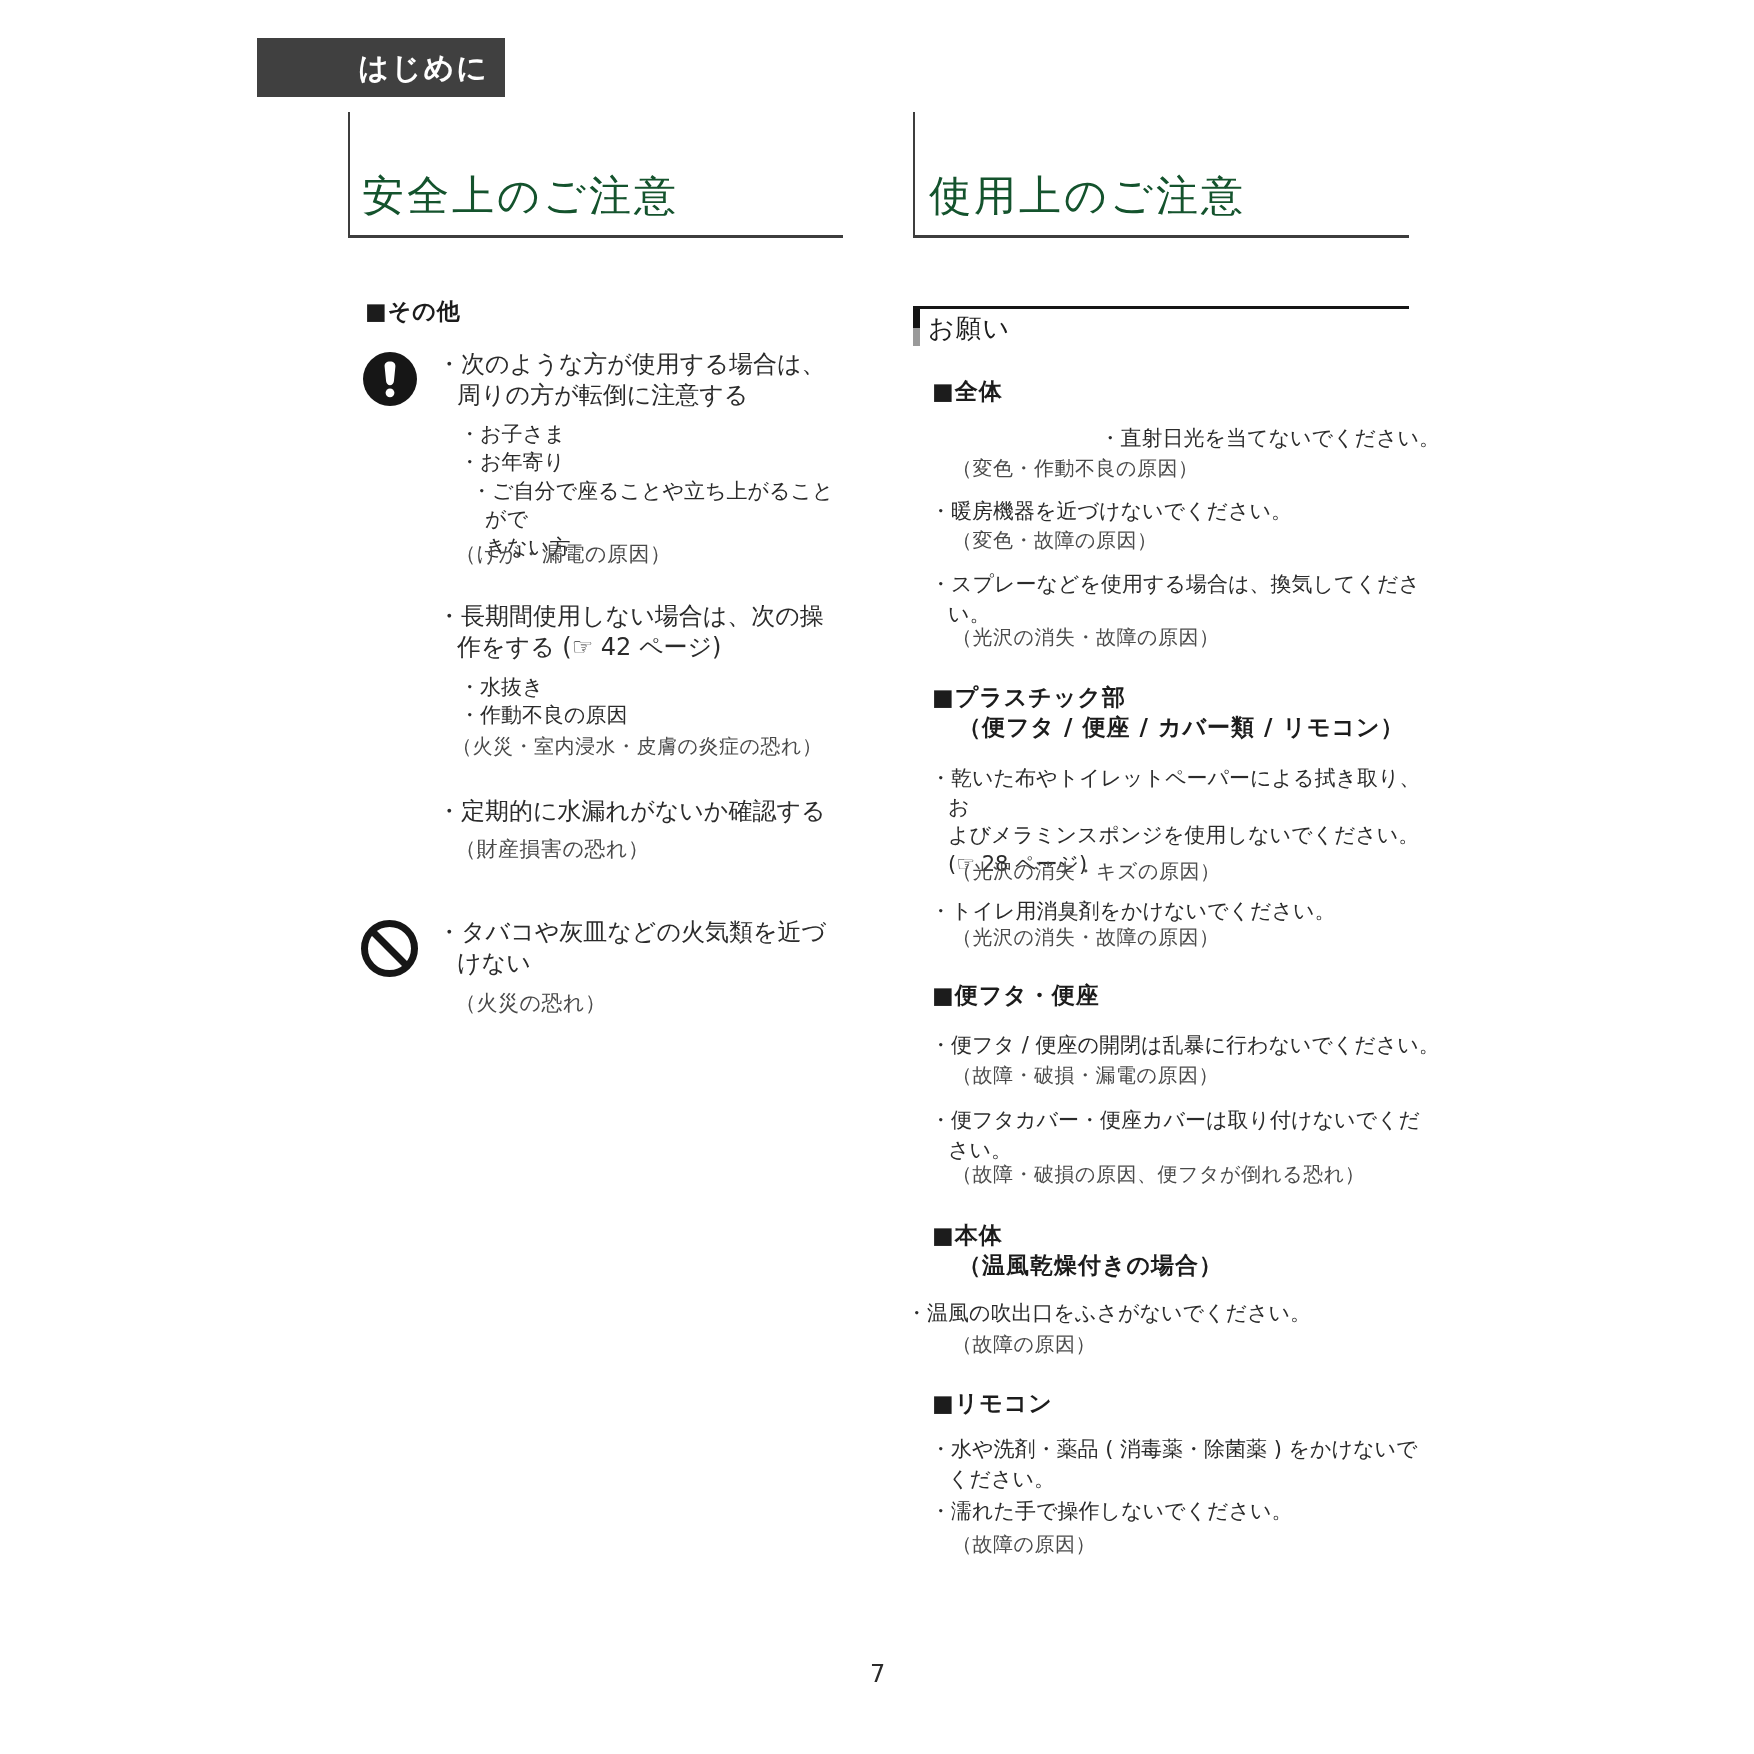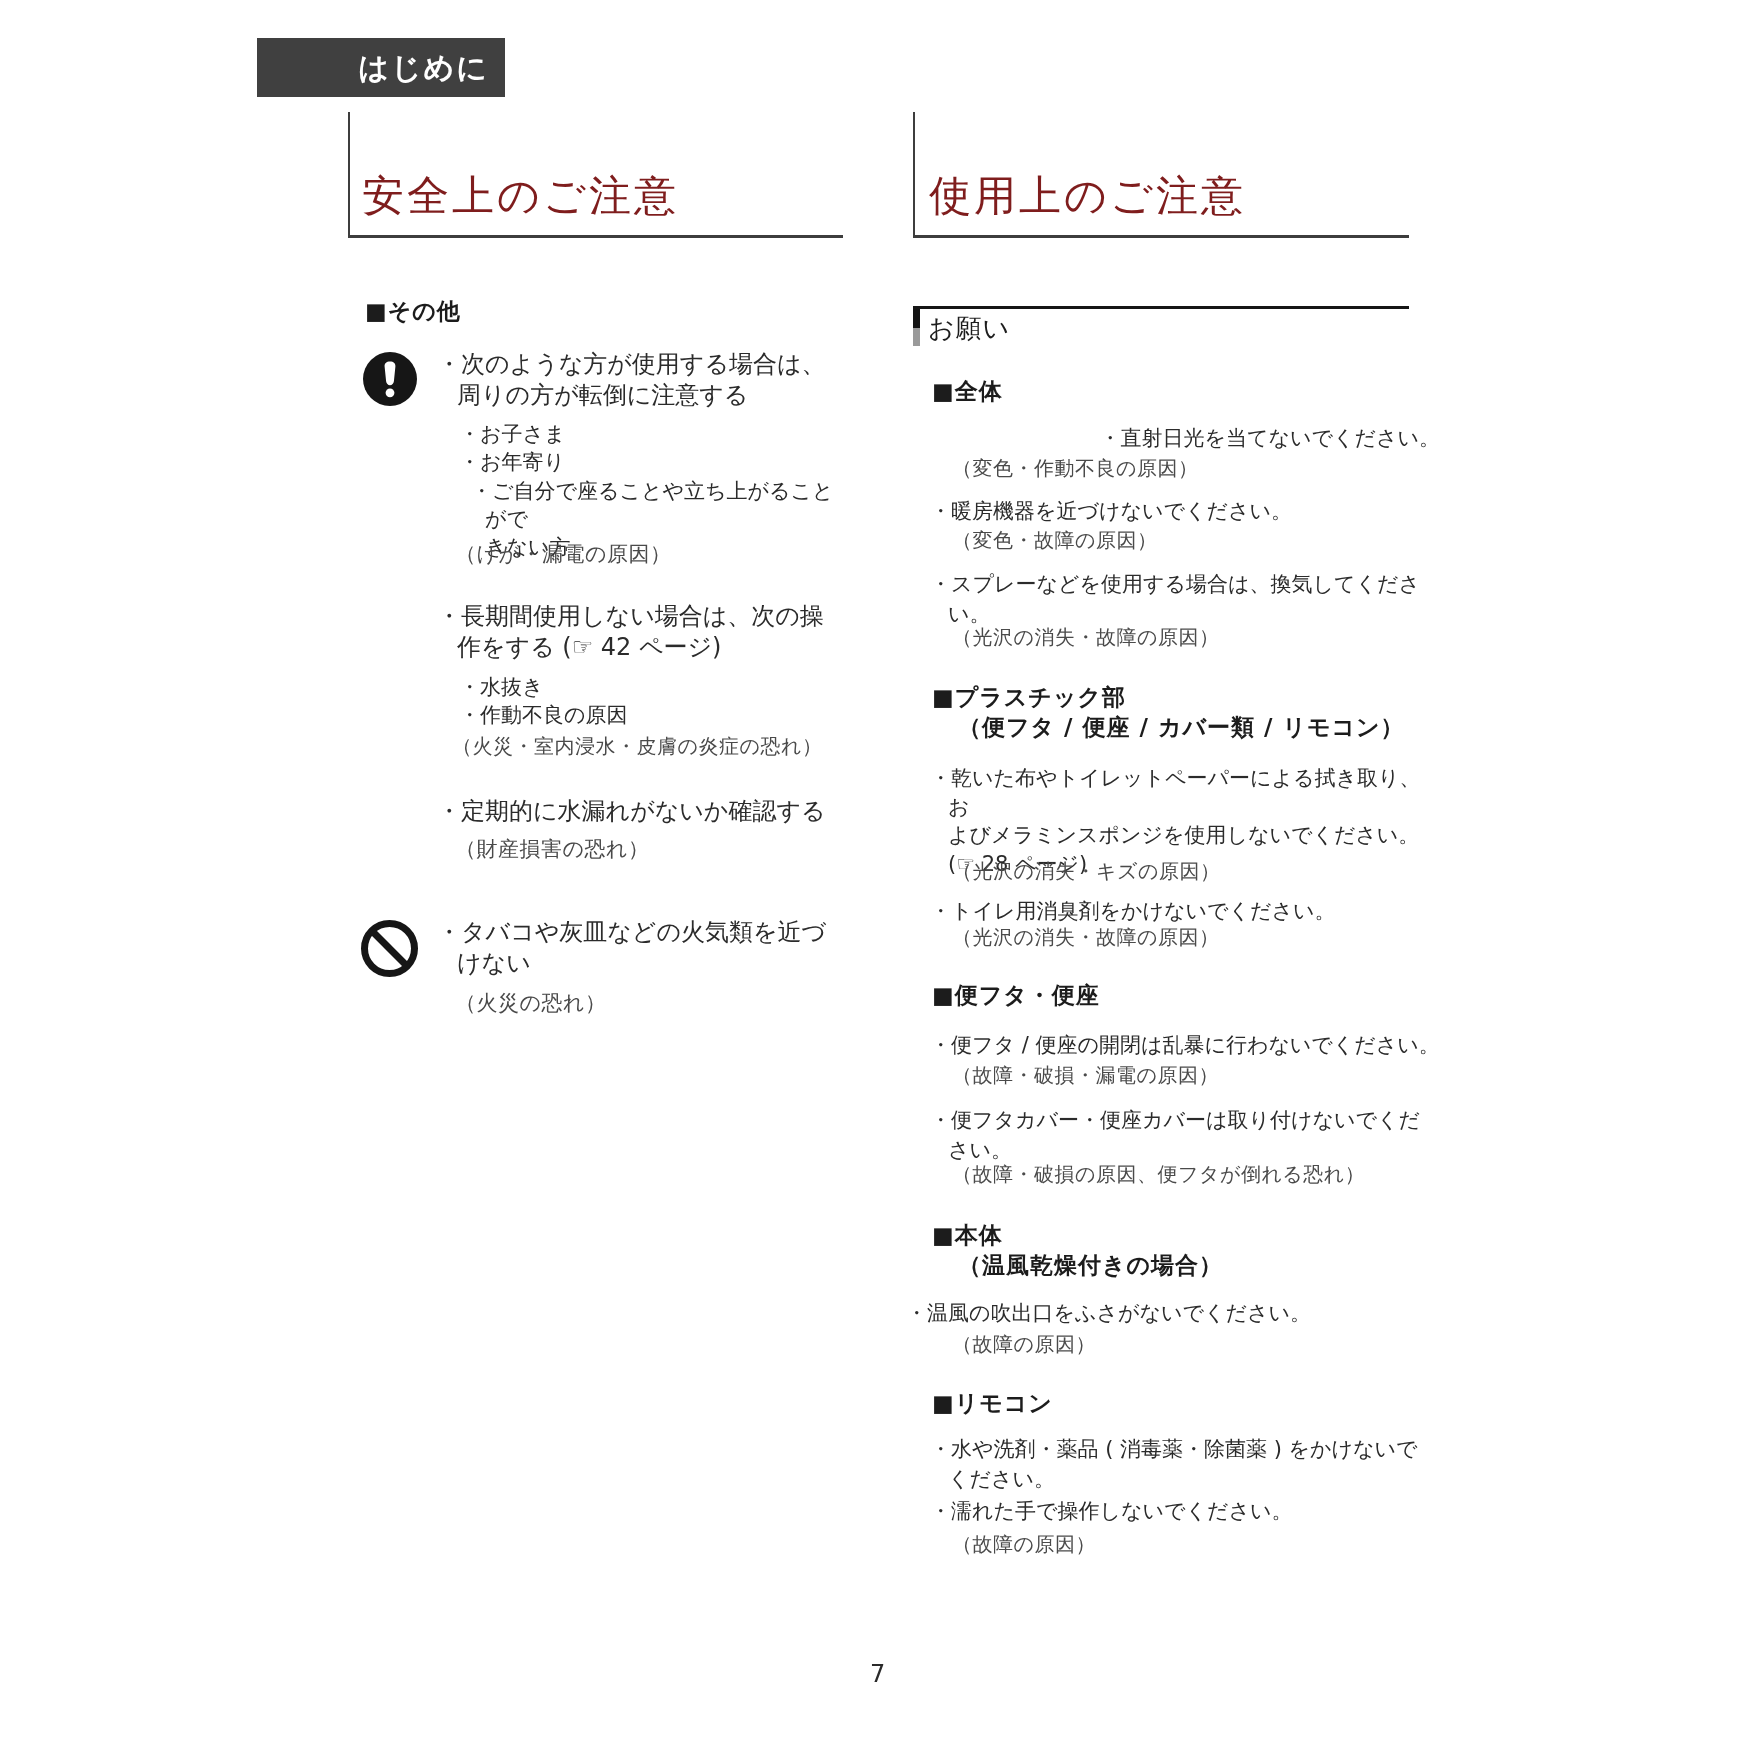--- a/index.html
+++ b/index.html
@@ -17,21 +17,21 @@
     text-align:right;padding-right:16px;box-sizing:border-box;letter-spacing:2px;
   }
 
   
   .colhead{
     border-left:2px solid #3d3d3d;border-bottom:3px solid #3d3d3d;
     box-sizing:border-box;height:126px;
   }
   .colhead .t{
     position:absolute;left:12px;top:60px;font-size:42px;line-height:48px;
-    color:#7f1d1d;letter-spacing:3px;white-space:nowrap;
+    color:#14532d;letter-spacing:3px;white-space:nowrap;
   }
   .colhead-left{left:348px;top:112px;width:495px;}
   .colhead-right{left:913px;top:112px;width:496px;}
   .colhead-right .t{left:14px;}
 
   
   .req-rule{left:913px;top:306px;width:496px;height:3px;background:#161616;}
   .req-bar{left:913px;top:309px;width:7px;height:37px;
     background:linear-gradient(#141414 0 52%,#9a9a9a 52% 100%);}
   .req-label{left:928px;top:311px;font-size:26px;color:#1d1d1d;letter-spacing:1px;}

